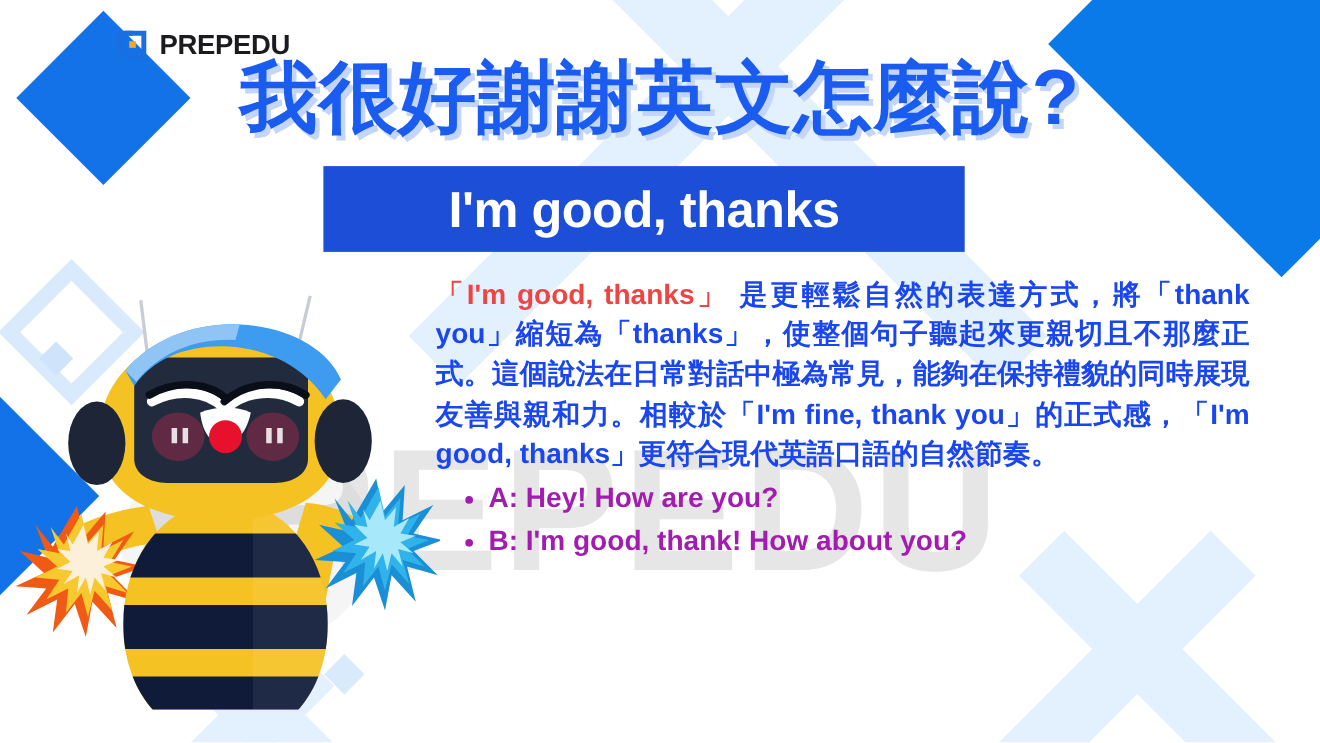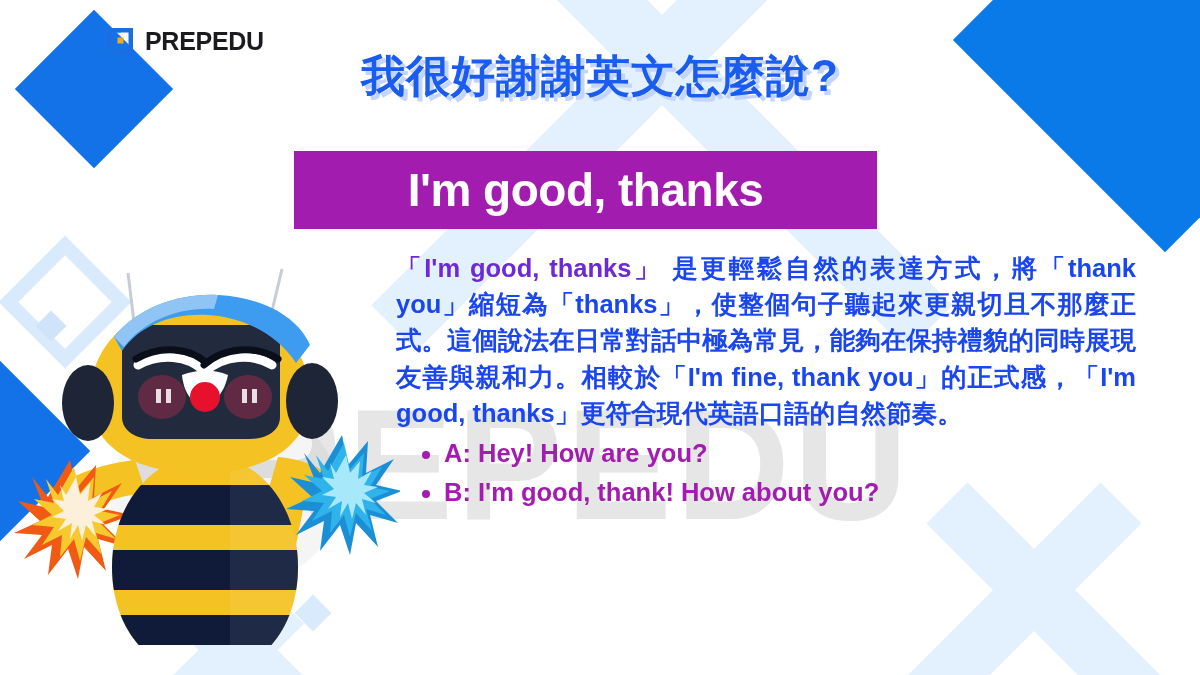--- a/index.html
+++ b/index.html
@@ -39,44 +39,44 @@
 
   
   .logo{position:absolute;left:104px;top:25px;display:flex;align-items:center;gap:9px;}
   .logo-mark{position:relative;width:32px;height:32px;}
   .logo-text{font-size:25px;font-weight:800;letter-spacing:-.3px;color:#1b1b1f;
              font-family:"Liberation Sans",sans-serif;}
 
   
   .title{
     position:absolute;left:0;right:0;top:53px;text-align:center;
-    font-size:44px;font-weight:900;color:#1a5cf0;line-height:1.05;
+    font-size:71px;font-weight:900;color:#1a5cf0;line-height:1.05;
     letter-spacing:1px;
     text-shadow:4px 4px 0 #c3d5fb;
     font-family:"Liberation Sans","DejaVu Sans",sans-serif;
   }
 
   
   .banner{
     position:absolute;left:294px;top:151px;width:583px;height:78px;
-    background:#a21caf;display:flex;align-items:center;justify-content:center;
+    background:#1d4ed8;display:flex;align-items:center;justify-content:center;
   }
   .banner-text{
     color:#fff;font-size:46px;font-weight:800;letter-spacing:-.5px;
     font-family:"Liberation Sans",sans-serif;
   }
 
   
   .copy{
     position:absolute;left:396px;top:250px;width:740px;
     font-size:25.5px;font-weight:700;line-height:1.42;
     color:#1a46f0;text-align:justify;text-justify:inter-ideograph;
     font-family:"Liberation Sans","DejaVu Sans",sans-serif;
   }
-  .copy .hl{color:#6d28d9;}
+  .copy .hl{color:#ef4444;}
   .copy p{margin:0;}
   .eg-label{color:#d40f2e;font-weight:700;margin-top:2px;}
   .bullets{margin:4px 0 0 0;padding-left:48px;list-style:disc;}
   .bullets li{font-size:25.5px;font-weight:700;color:#a21caf;line-height:1.45;margin-bottom:2px;}
 
   
   .mascot{position:absolute;left:10px;top:245px;width:390px;height:400px;}
 </style>
 </head>
 <body>

